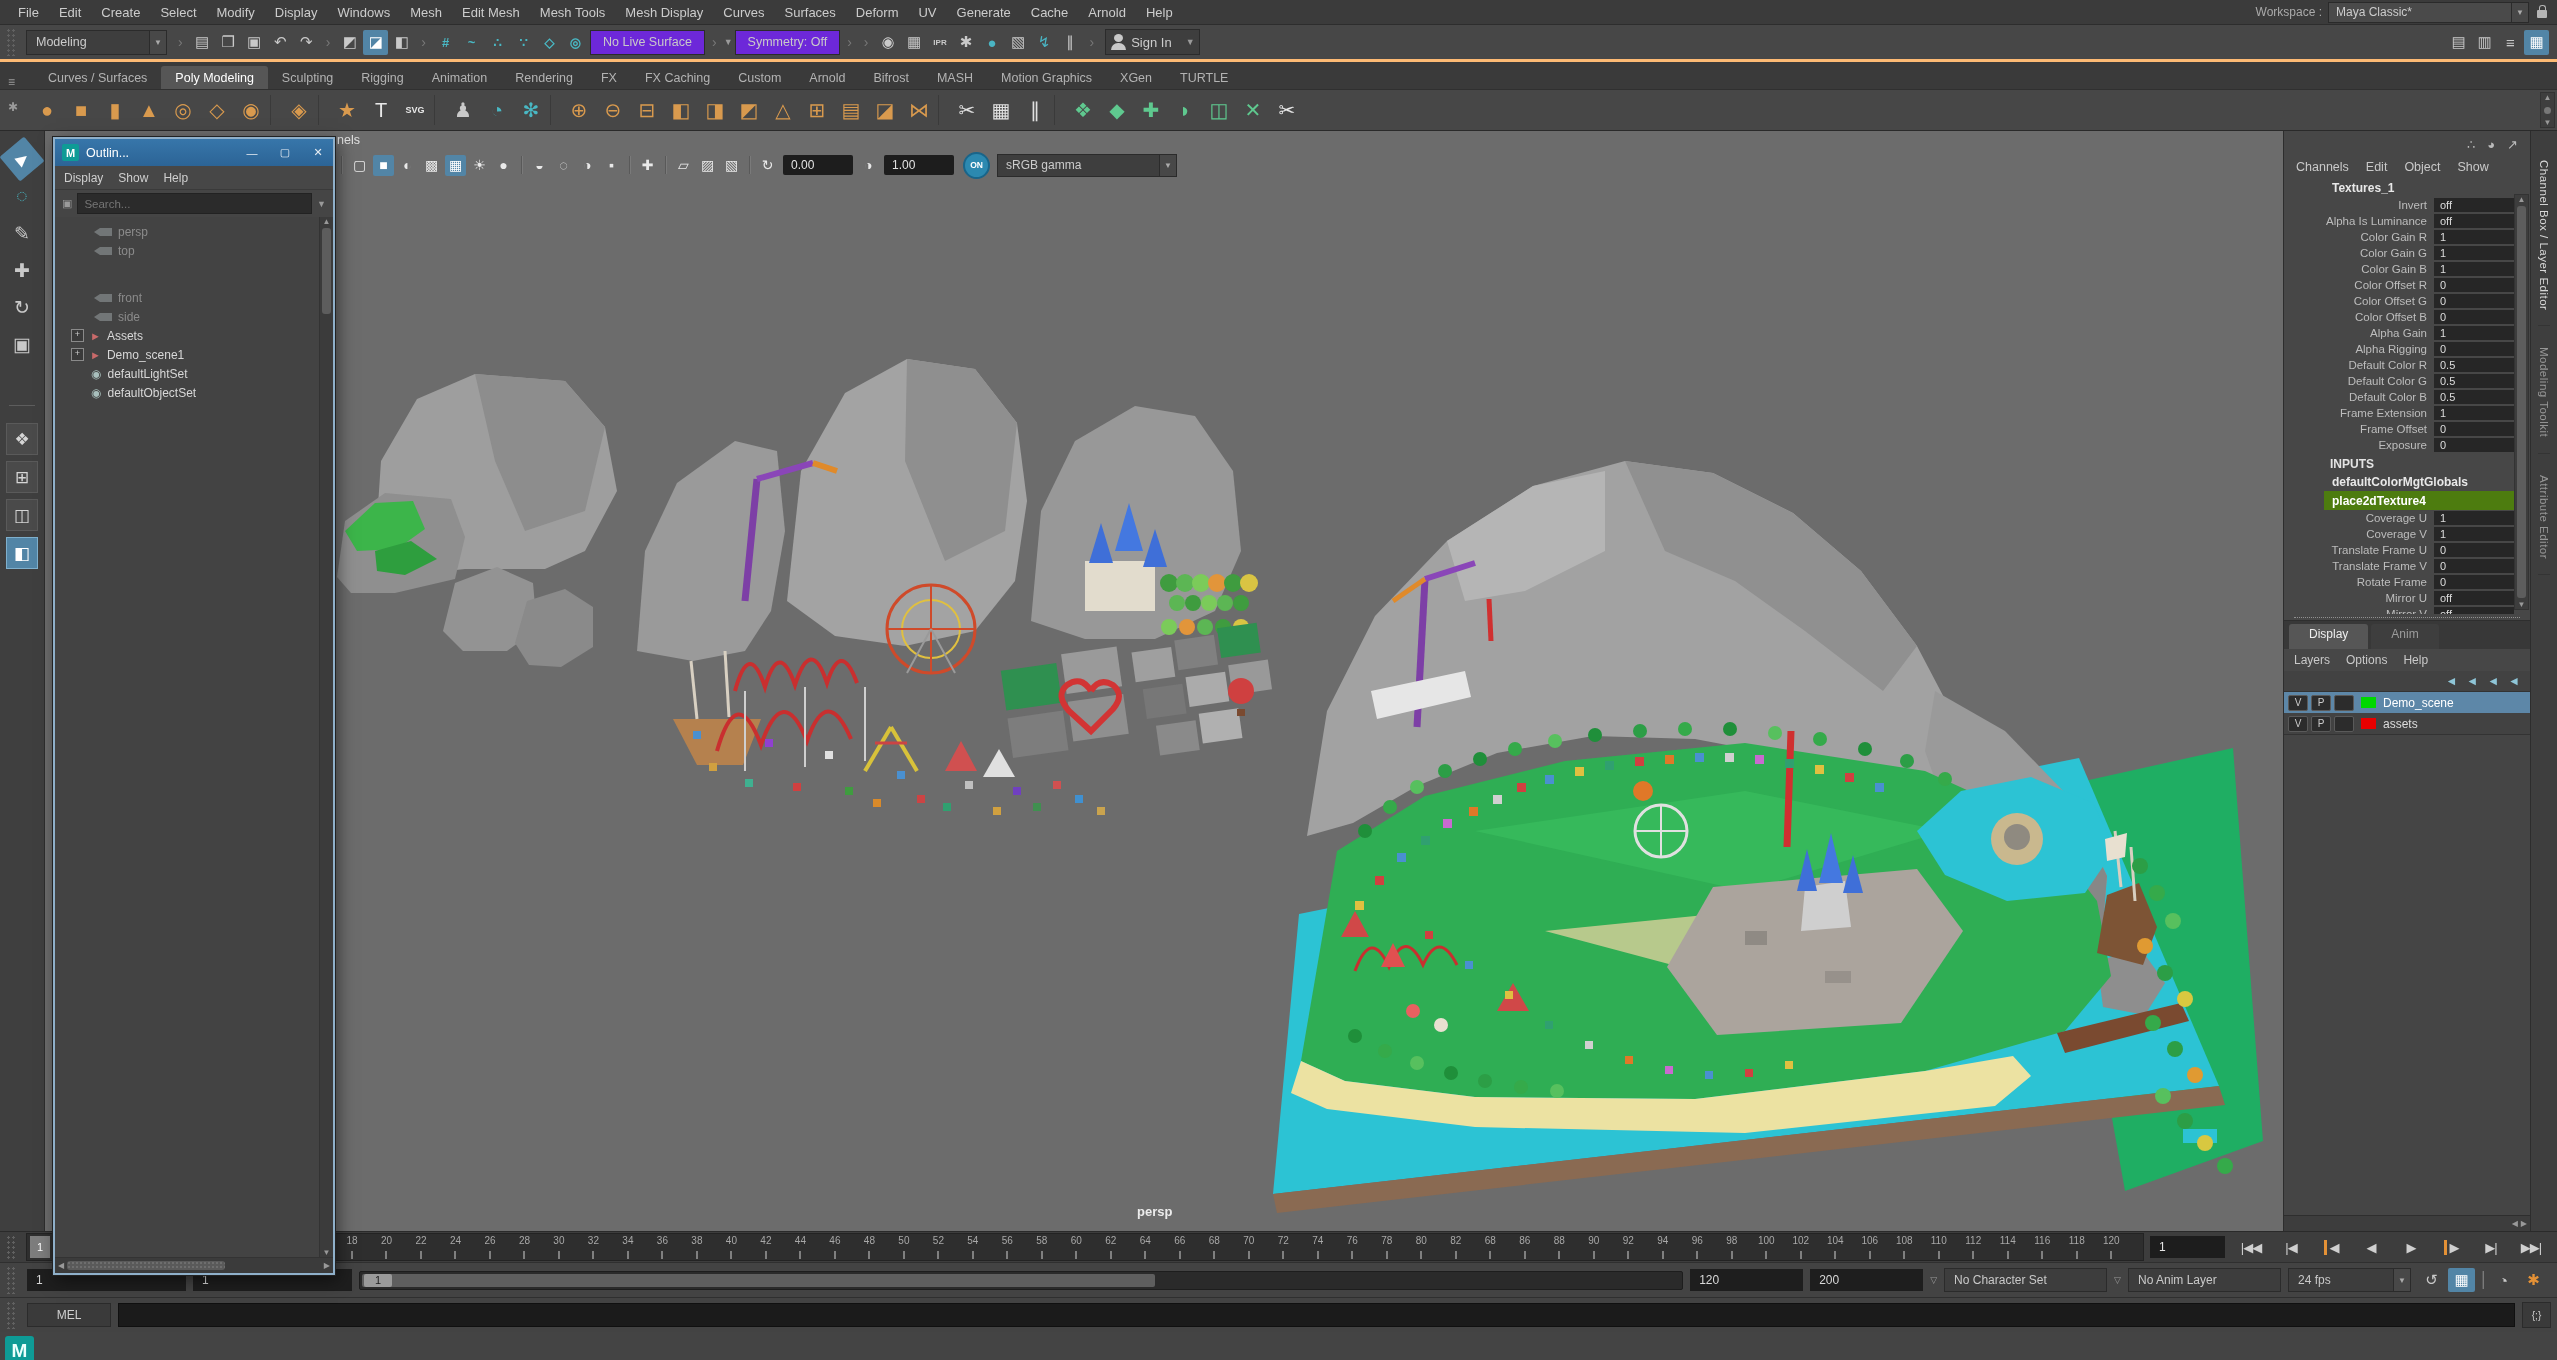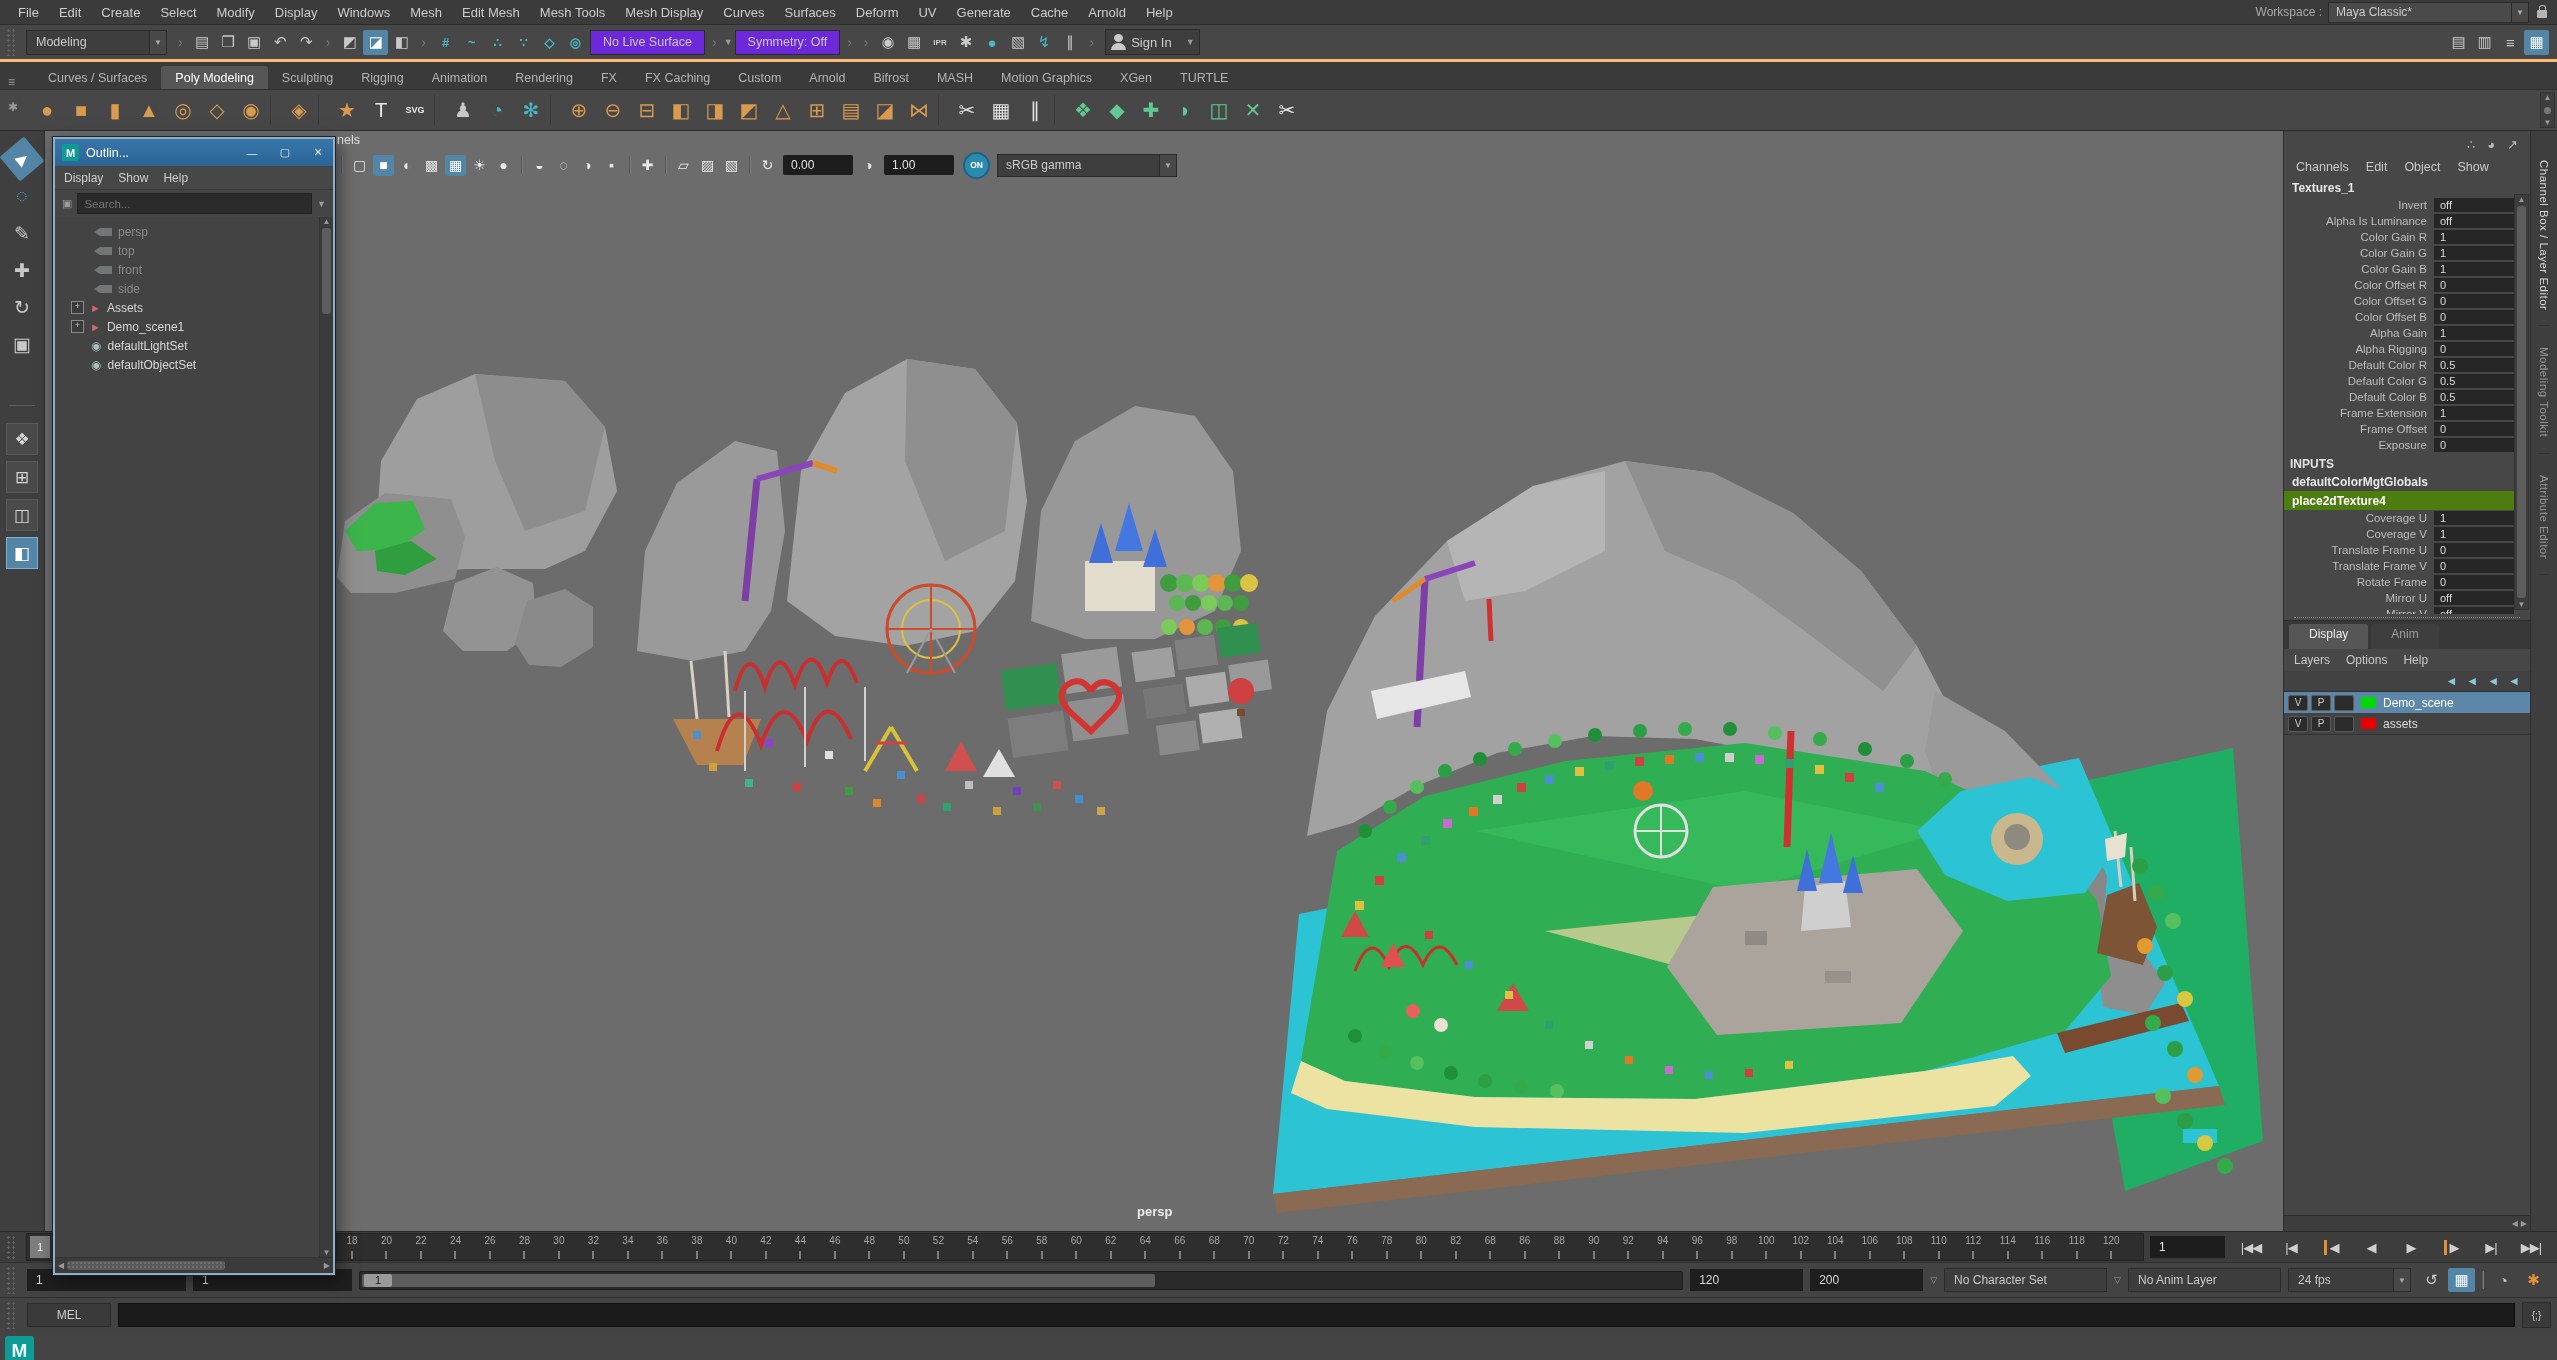--- a/index.html
+++ b/index.html
@@ -64,21 +64,21 @@
   .vpi.active{background:#5285a6;color:#fff;}
   .vpsep{width:1px;height:18px;background:#595959;margin:0 4px;box-shadow:1px 0 0 #7a7a7a;}
   .vpfield{width:62px;height:20px;background:#1d1d1d;color:#e3e3e3;font-size:12px;display:flex;align-items:center;padding-left:8px;border-radius:2px;margin:0 2px;}
   .vpon{width:23px;height:23px;border-radius:50%;background:#2c89b0;color:#fff;font-size:8.5px;font-weight:bold;display:flex;align-items:center;justify-content:center;margin:0 4px;border:2px solid #19658a;}
   .vpselect{width:170px;height:21px;background:#3e3e3e;border:1px solid #2b2b2b;font-size:12px;color:#ccc;display:flex;align-items:center;padding-left:8px;}
   #persp-label{position:absolute;left:1092px;bottom:12px;font-size:13px;font-weight:bold;color:#ececec;}
   
   #right-panel{width:246px;background:#474747;border-left:1px solid #2d2d2d;display:flex;flex-direction:column;position:relative;}
   #panel-icons{height:23px;display:flex;justify-content:flex-end;align-items:center;gap:12px;padding:2px 12px 0;font-size:13px;color:#bbb;}
   #cb-menus{height:22px;display:flex;gap:17px;padding-left:12px;align-items:center;color:#c9c9c9;font-size:12.5px;}
-  #cb-body{position:relative;height:436px;overflow:hidden;padding-right:16px;}
+  #cb-body{position:relative;height:436px;overflow:hidden;padding-right:16px;margin-left:40px;}
   .cb-node{font-weight:bold;color:#e8e8e8;padding:3px 0 2px 8px;font-size:12px;}
   .cb-node.sel{background:#4d7c0f;color:#fff;}
   #inputs-label{font-weight:bold;color:#e4e4e4;padding:4px 0 1px 6px;font-size:12px;}
   .cbrow{display:flex;align-items:center;height:16px;}
   .cbl{flex:1;text-align:right;color:#bdbdbd;font-size:11.5px;padding-right:7px;white-space:nowrap;}
   .cbv{width:74px;height:14px;background:#262626;color:#dcdcdc;font-size:11px;display:flex;align-items:center;padding-left:6px;flex:none;}
   #cb-scroll{position:absolute;right:1px;top:16px;bottom:4px;width:13px;background:#3d3d3d;border:1px solid #333;display:flex;flex-direction:column;align-items:center;color:#999;font-size:8px;}
   #cb-scroll .thumb{flex:1;width:9px;background:#5d5d5d;border-radius:3px;margin:2px 0;}
   .dotted-div{border-top:1px dotted #909090;margin:3px 10px 2px;}
   #layer-editor{background:#424242;border-top:1px solid #2e2e2e;}
@@ -972,21 +972,21 @@
     <div id="ol-tree" data-name="outliner-tree">
       <div id="ol-tree-list">
           <div class="ol-row dim" data-name="outliner-item-persp" style="padding-left: 40px;">
             <span class="camicon" data-name="camera-icon"></span>
             <span data-name="outliner-item-label">persp</span>
           </div>
           <div class="ol-row dim" data-name="outliner-item-top" style="padding-left: 40px;">
             <span class="camicon" data-name="camera-icon"></span>
             <span data-name="outliner-item-label">top</span>
           </div>
-          <div class="ol-row dim" data-name="outliner-item-front" style="padding-left: 40px;">
+          <div class="ol-row dim" data-name="outliner-item-front" style="padding-left: 40px; margin-top: 28px;">
             <span class="camicon" data-name="camera-icon"></span>
             <span data-name="outliner-item-label">front</span>
           </div>
           <div class="ol-row dim" data-name="outliner-item-side" style="padding-left: 40px;">
             <span class="camicon" data-name="camera-icon"></span>
             <span data-name="outliner-item-label">side</span>
           </div>
           <div class="ol-row" data-name="outliner-item-assets" style="padding-left: 16px;">
             <span class="expander" data-name="expand-icon">+</span>
             <span class="asseticon" data-name="asset-icon">►</span>

